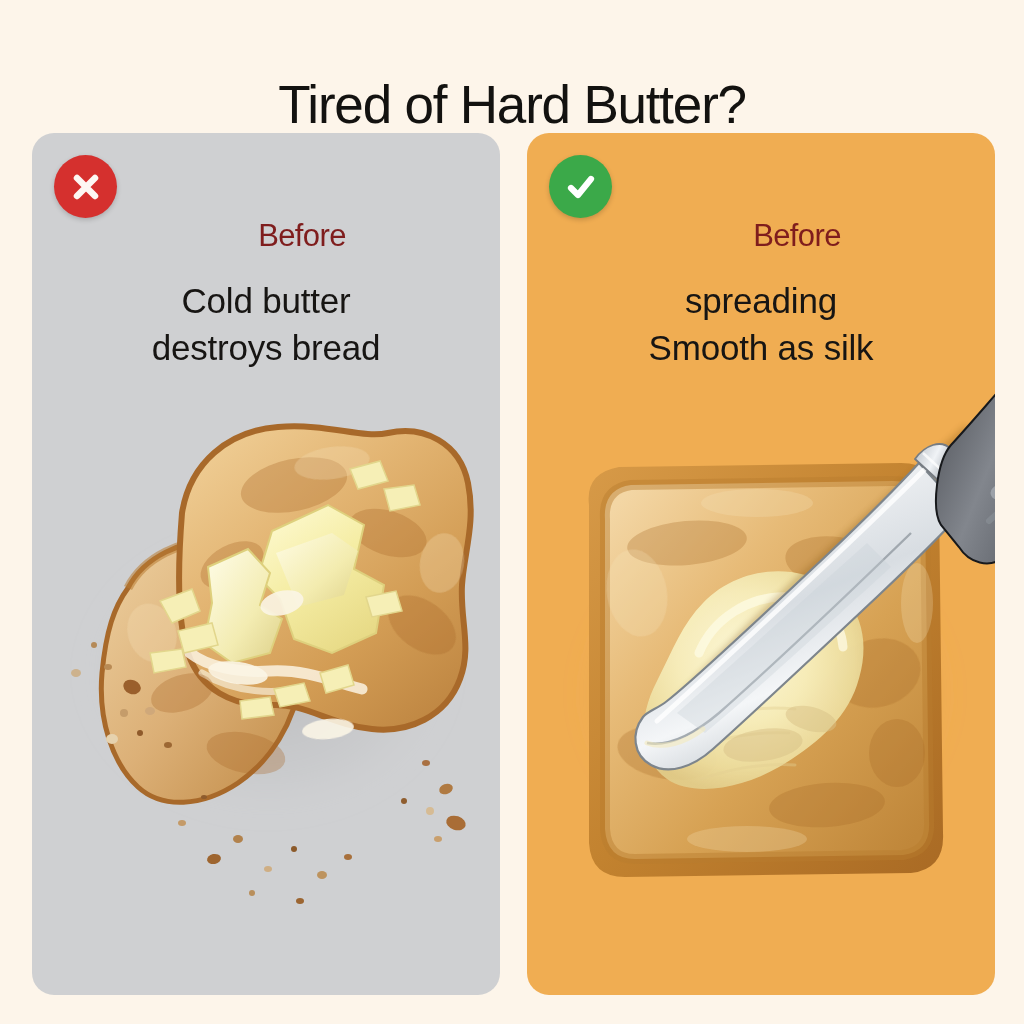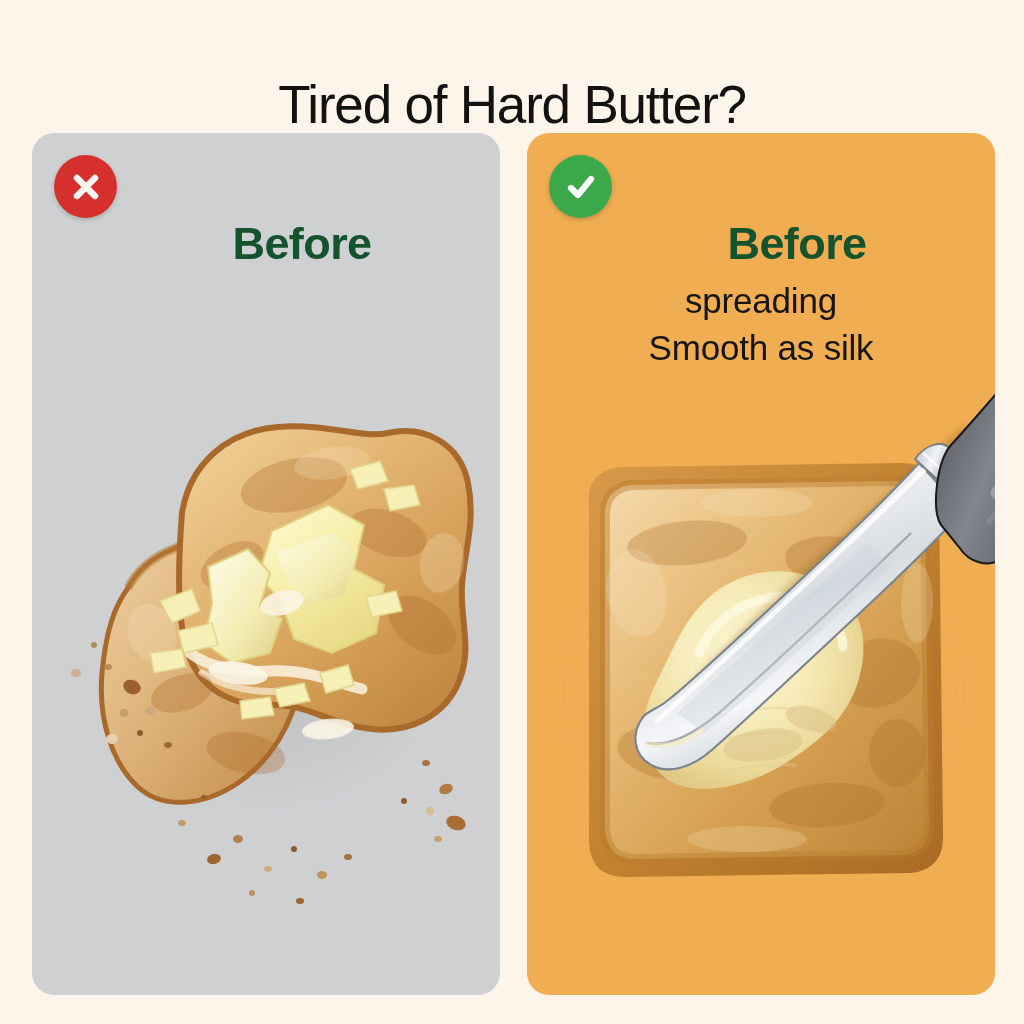--- a/index.html
+++ b/index.html
@@ -36,21 +36,21 @@
     box-shadow:0 2px 5px rgba(0,0,0,.18);
   }
   .badge-x{background:#d5302e;}
   .badge-check{background:#3ba949;}
   .badge svg{display:block;}
 
   
   .head{
     position:absolute;top:85px;left:90px;width:360px;
     text-align:center;
-    font-size:45px;font-weight:bold;color:#14532d;letter-spacing:-0.6px;
+    font-size:31px;font-weight:normal;color:#7f1d1d;letter-spacing:-0.6px;
   }
   .sub{
     position:absolute;top:145px;left:40px;width:388px;
     text-align:center;
     font-size:35px;font-weight:normal;color:#171513;line-height:1.33;
     letter-spacing:-0.2px;
   }
 
   
   .art-before{position:absolute;left:0;top:0;width:468px;height:862px;}
@@ -205,20 +205,24 @@
       </g>
     </svg>
 
     <div class="badge badge-x">
       <svg width="34" height="34" viewBox="0 0 34 34">
         <path d="M8 8 L26 26 M26 8 L8 26" stroke="#fdf7f3" stroke-width="6.5" stroke-linecap="round"></path>
       </svg>
     </div>
 
     <div class="head">Before</div>
+    <div class="sub">
+      <div>Cold butter</div>
+      <div>destroys bread</div>
+    </div>
   </div>
 
   <div class="panel panel-after">
 
     <svg class="art-after" viewBox="0 0 468 862" xmlns="http://www.w3.org/2000/svg">
       <defs>
         <radialGradient id="oShadow" cx="50%" cy="50%" r="50%">
           <stop offset="0%" stop-color="#b07c27" stop-opacity="0.45"></stop>
           <stop offset="72%" stop-color="#c9913a" stop-opacity="0.18"></stop>
           <stop offset="100%" stop-color="#f0ad52" stop-opacity="0"></stop>

